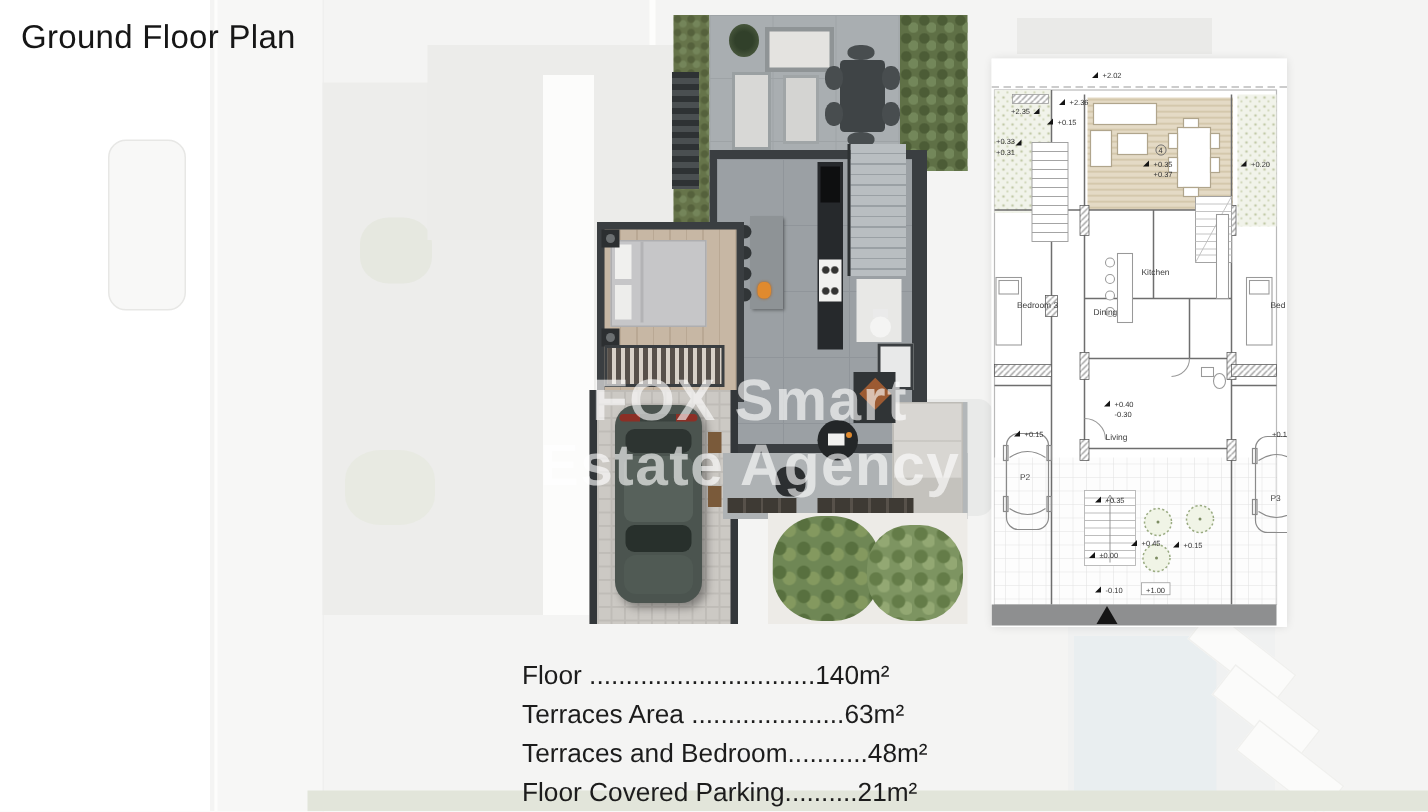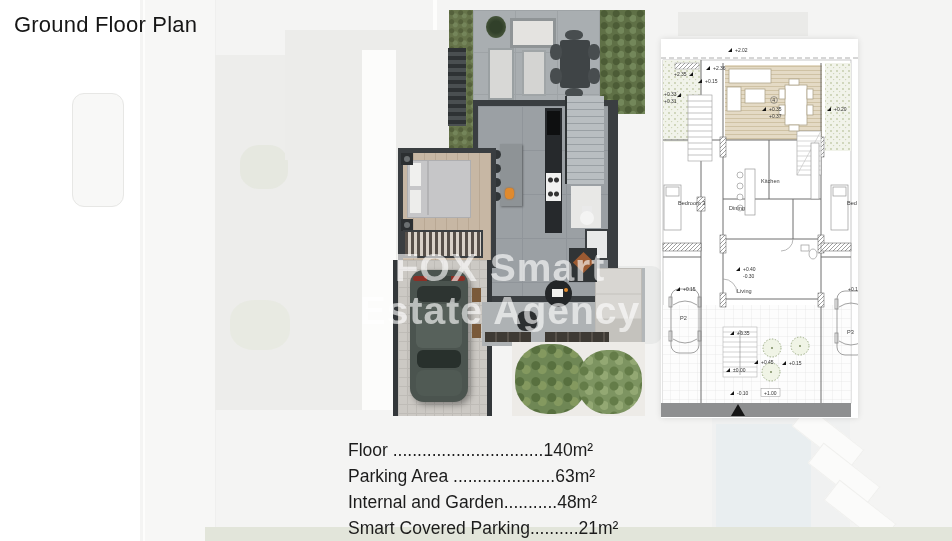--- a/index.html
+++ b/index.html
@@ -372,18 +372,18 @@
 
   <div class="abs watermark">
     <div>FOX Smart</div>
     <div>Estate Agency</div>
   </div>
 
   <div class="abs title">Ground Floor Plan</div>
 
   <div class="abs areas">
     <div class="area-line"><span>Floor </span><span>...............................</span><span>140m²</span></div>
-    <div class="area-line"><span>Parking Area </span><span>.....................</span><span>63m²</span></div>
-    <div class="area-line"><span>Internal and Garden</span><span>...........</span><span>48m²</span></div>
-    <div class="area-line"><span>Smart Covered Parking</span><span>..........</span><span>21m²</span></div>
+    <div class="area-line"><span>Terraces Area </span><span>.....................</span><span>63m²</span></div>
+    <div class="area-line"><span>Terraces and Bedroom</span><span>...........</span><span>48m²</span></div>
+    <div class="area-line"><span>Floor Covered Parking</span><span>..........</span><span>21m²</span></div>
   </div>
 
 </div>
 
 </body></html>

